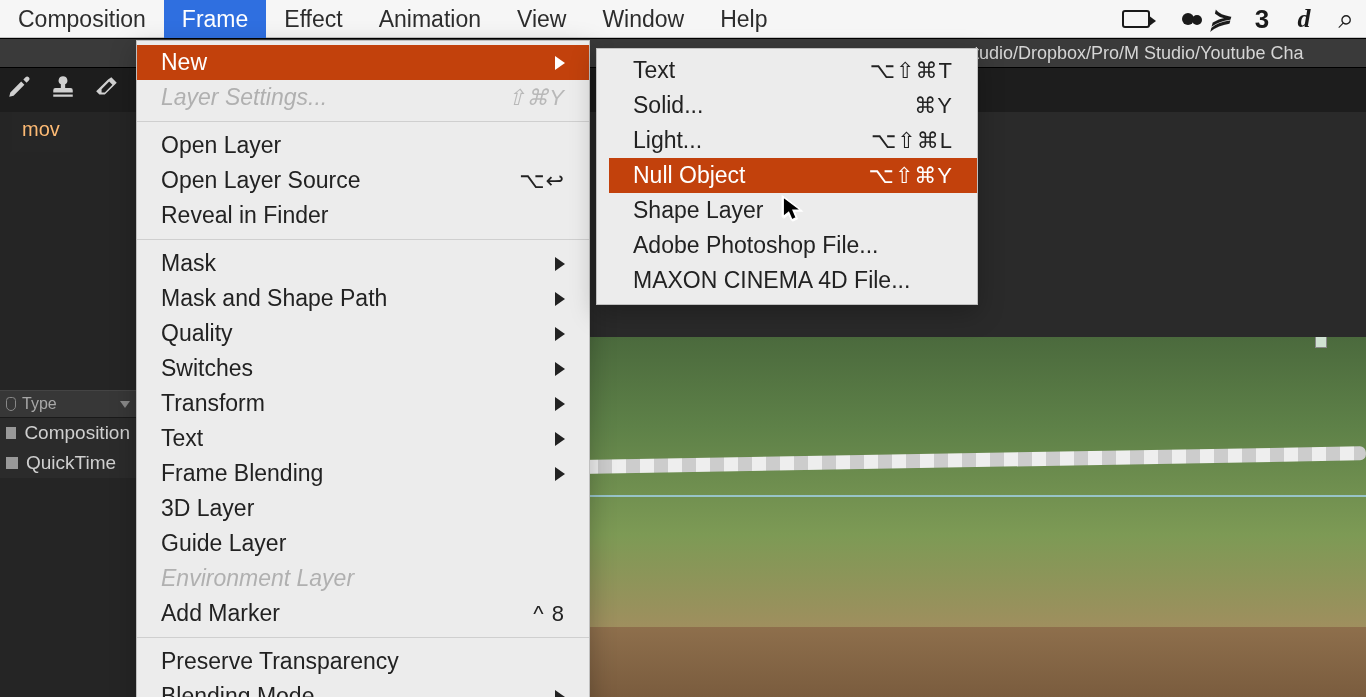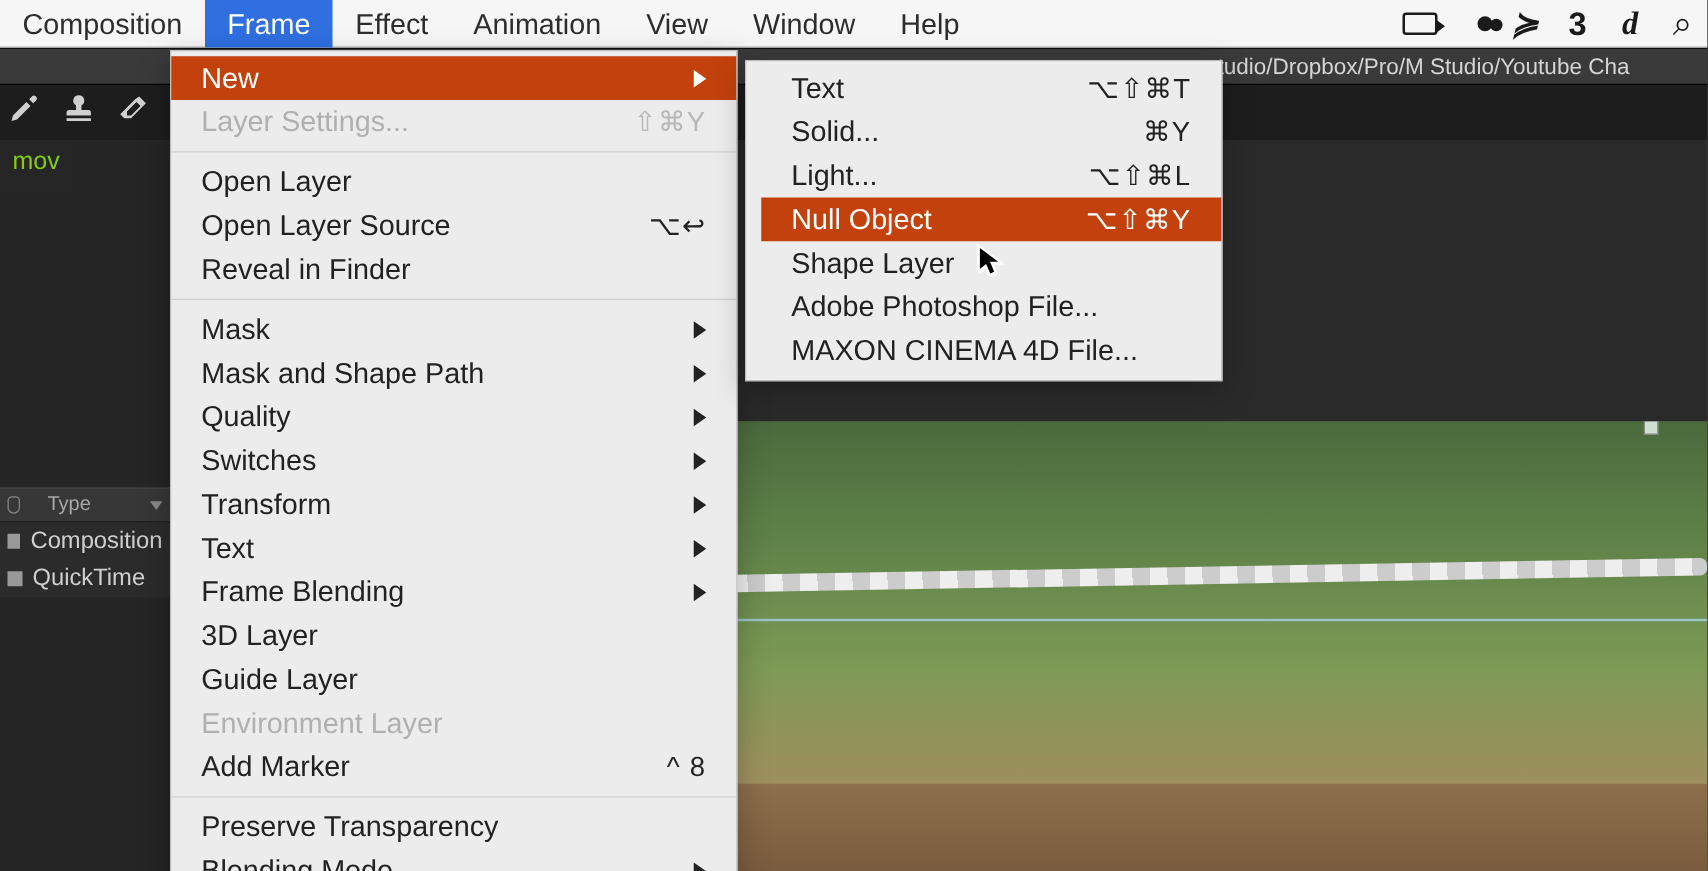--- a/index.html
+++ b/index.html
@@ -110,24 +110,24 @@
     z-index: 4;
   }
   .toolbar .tool {
     color: #d0d0d0;
     font-size: 24px;
   }
 
   
   .panel-header {
     position: absolute;
-    top: 112px; left: 0;
+    top: 112px; left: 12px;
     height: 40px;
     background: #262626;
-    color: #84cc16;
+    color: #fdba74;
     font-size: 20px;
     padding: 6px 10px;
     z-index: 3;
   }
 
   
   .project-panel {
     position:absolute;
     left:0; top:390px;
     width:136px;
@@ -135,21 +135,21 @@
     z-index:2;
   }
   .project-panel .col-header{
     display:flex; align-items:center;
     background:#373737;
     color:#a8a8a8;
     font-size:16px;
     padding:4px 6px;
     border-top:1px solid #444;
     border-bottom:1px solid #1a1a1a;
-    gap:22px;
+    gap:6px;
   }
   .col-header .loc-icon{
     width:10px;height:14px;border:1.5px solid #888;border-radius:5px 5px 7px 7px;position:relative;
   }
   .col-header .sort-tri{
     margin-left:auto;width:0;height:0;border-left:5px solid transparent;border-right:5px solid transparent;border-top:7px solid #888;
   }
   .project-panel .row{
     display:flex;align-items:center;gap:8px;
     color:#cfcfcf;
@@ -210,20 +210,21 @@
     line-height: 31px;
     color: #222;
     white-space: nowrap;
   }
   .dropdown .mi.highlight {
     background: #c2410c;
     color: #fff;
   }
   .dropdown .mi.disabled {
     color: #b0b0b0;
+    font-style: italic;
   }
   .dropdown .mi .label { flex: 1; padding-right: 70px; }
   .dropdown .mi .shortcut {
     font-size: 22px;
     letter-spacing: 1px;
     color: inherit;
     text-align: right;
   }
   .dropdown .mi.disabled .shortcut { color:#b8b8b8; }
   .dropdown .sep {

